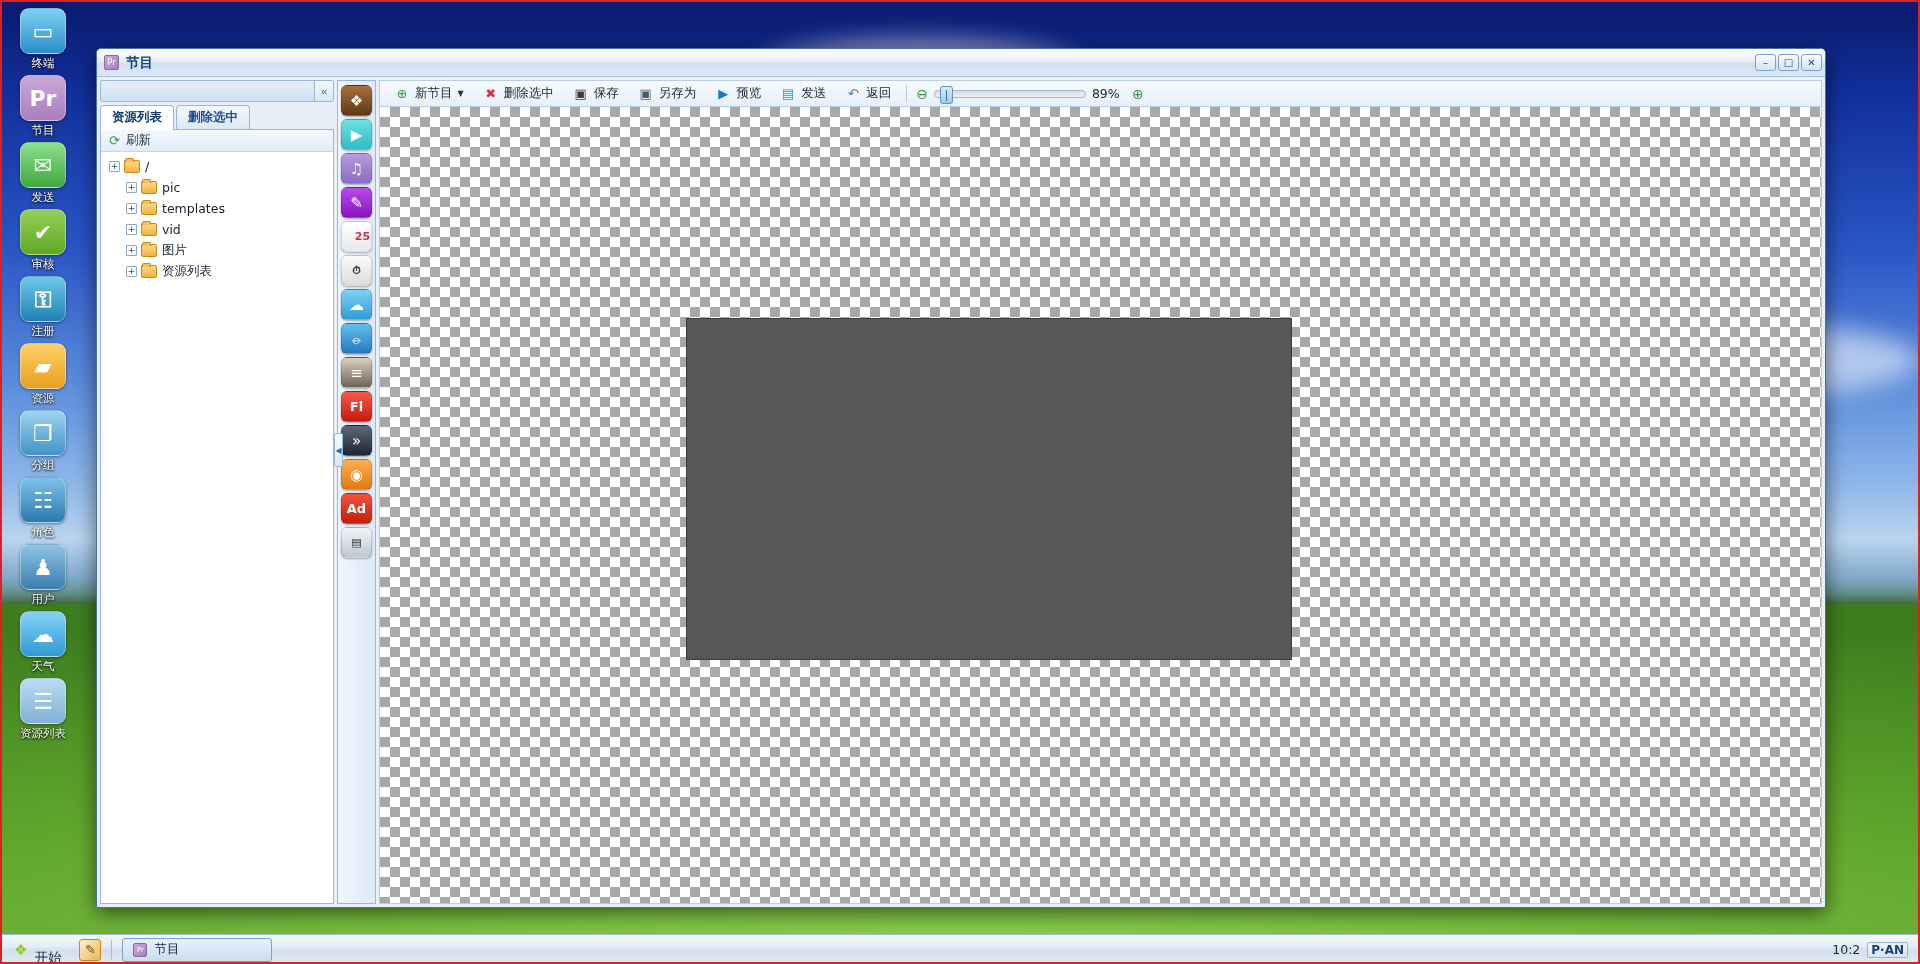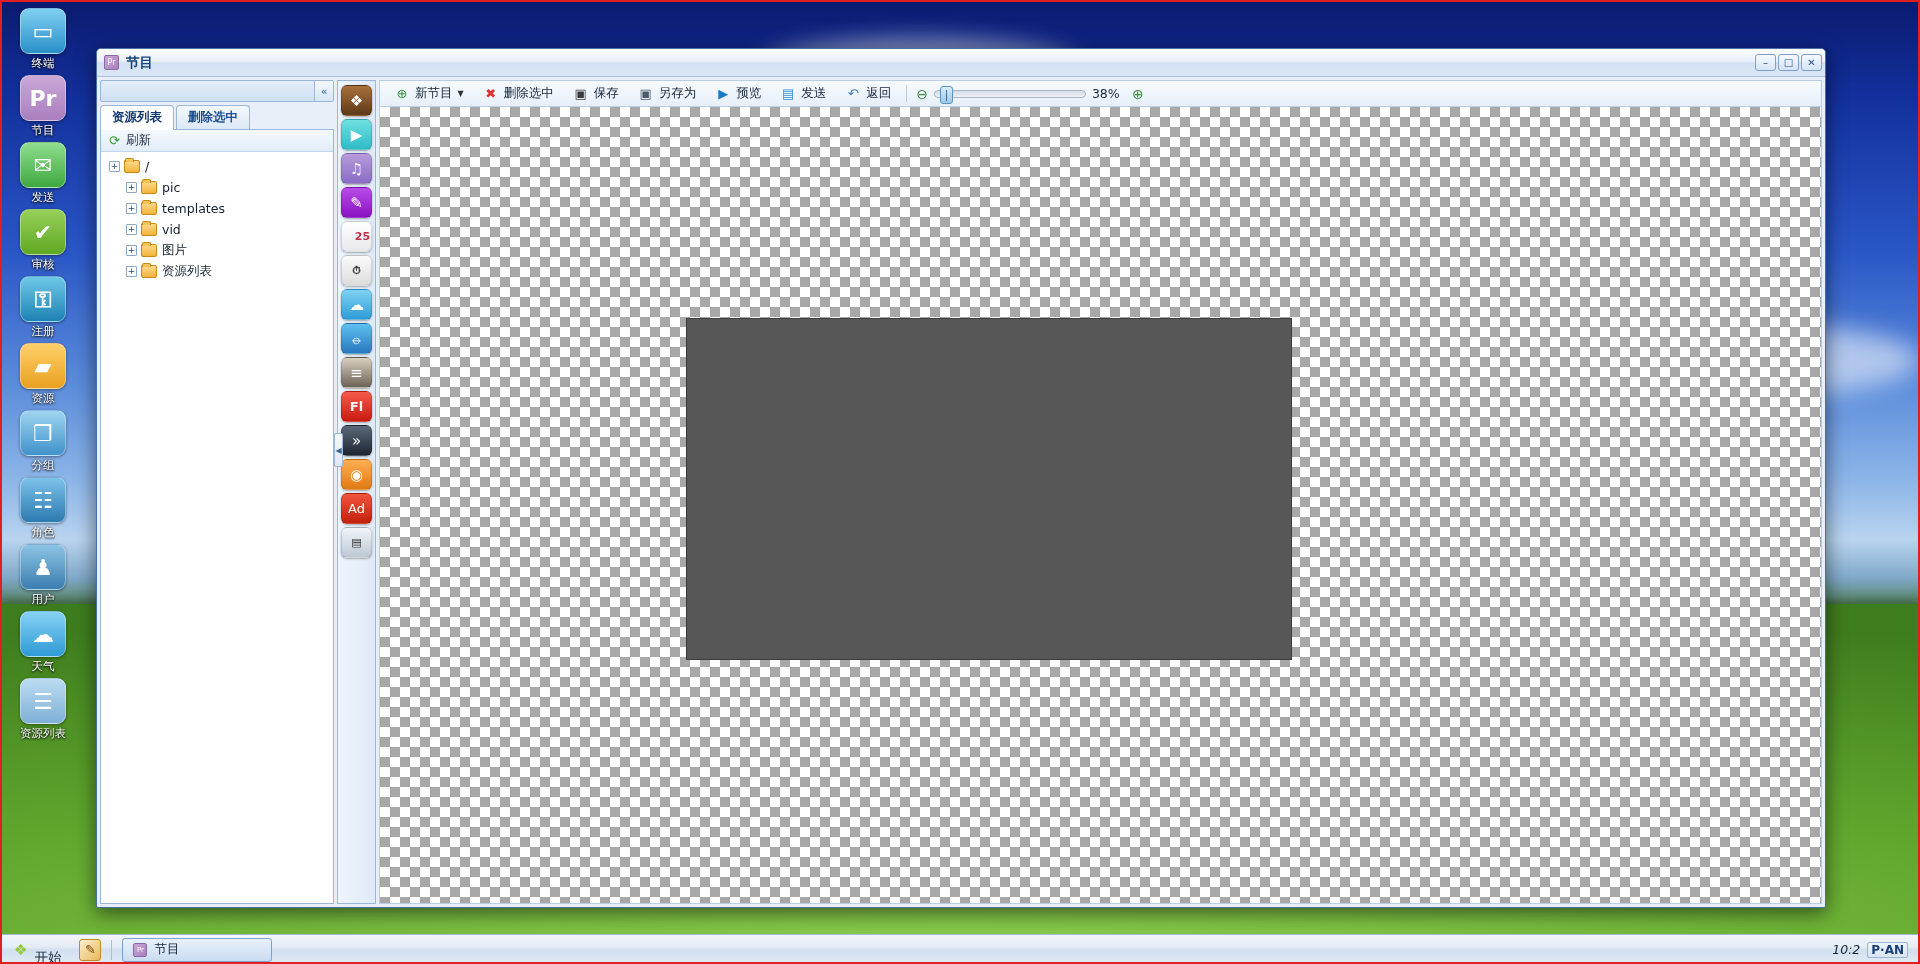--- a/index.html
+++ b/index.html
@@ -319,21 +319,21 @@
     background: linear-gradient(135deg,#c9a8d6,#a97fbf);
     border: 1px solid #8a6aa0; color: #fff; font-size: 7px;
     display: flex; align-items: center; justify-content: center;
   }
   #tray { margin-left: auto; display: flex; align-items: center; gap: 7px; padding-right: 8px; }
   #tray .ime {
     font-size: 12px; color: #1a3e78; font-weight: bold;
     border: 1px solid #9bb4d2; border-radius: 2px; padding: 0 3px;
     background: linear-gradient(to bottom,#eef5fc,#d8e5f3);
   }
-  #tray .clock { font-size: 12.5px; color: #16243a; font-style: italic; }
+  #tray .clock { font-size: 12.5px; color: #16243a; }
 </style>
 </head>
 <body>
 
 <div id="desktop">
   <div class="cloud" style="left:760px;top:40px;width:320px;height:60px;"></div>
   <div class="cloud" style="left:1180px;top:120px;width:420px;height:70px;"></div>
   <div class="cloud" style="left:180px;top:180px;width:260px;height:46px;opacity:.5;"></div>
   <div class="cloud" style="left:1500px;top:320px;width:420px;height:80px;"></div>
   <div class="horizon"></div>
@@ -455,21 +455,21 @@
         <div class="vtool" style="background: linear-gradient(rgb(183, 155, 219), rgb(138, 108, 196));">♫</div>
         <div class="vtool" style="background: linear-gradient(rgb(184, 76, 232), rgb(138, 18, 194));">✎</div>
         <div class="vtool" style="background: linear-gradient(rgb(255, 255, 255), rgb(232, 232, 238)); color: rgb(192, 48, 74); font-size: 11px; font-weight: bold; padding-left: 12px;">25</div>
         <div class="vtool" style="background: linear-gradient(rgb(251, 251, 251), rgb(220, 220, 220)); color: rgb(51, 51, 51); font-size: 11px; font-weight: bold;">⏱</div>
         <div class="vtool" style="background: linear-gradient(rgb(127, 210, 244), rgb(47, 156, 216));">☁</div>
         <div class="vtool" style="background: linear-gradient(rgb(95, 192, 239), rgb(40, 120, 192));">⦵</div>
         <div class="vtool" style="background: linear-gradient(rgb(216, 208, 192), rgb(110, 99, 87));">≡</div>
         <div class="vtool" style="background: linear-gradient(rgb(244, 91, 74), rgb(200, 26, 16)); font-size: 13px; font-weight: bold;">Fl</div>
         <div class="vtool" style="background: linear-gradient(rgb(92, 104, 120), rgb(29, 39, 51));">»</div>
         <div class="vtool" style="background: linear-gradient(rgb(255, 174, 82), rgb(224, 122, 18));">◉</div>
-        <div class="vtool" style="background: linear-gradient(rgb(240, 84, 60), rgb(196, 32, 12)); font-size: 13px; font-weight: normal;">Ad</div>
+        <div class="vtool" style="background: linear-gradient(rgb(240, 84, 60), rgb(196, 32, 12)); font-size: 13px; font-weight: bold;">Ad</div>
         <div class="vtool" style="background: linear-gradient(rgb(242, 245, 248), rgb(188, 200, 212)); color: rgb(51, 51, 51); font-size: 11px; font-weight: bold;">▤</div>
         <div id="vtools-handle">◀</div>
     </div>
 
     <div id="center">
       <div id="toolbar">
           <div class="tb-btn">
             <span class="tb-ico" style="color: rgb(47, 155, 47);">⊕</span>
             <span>新节目</span>
             <span class="caret">▼</span>
@@ -497,21 +497,21 @@
           <div class="tb-btn">
             <span class="tb-ico" style="color: rgb(74, 126, 192);">↶</span>
             <span>返回</span>
           </div>
           <div class="tb-sep"></div>
           <div id="zoomwrap">
             <span class="mag">⊖</span>
             <div id="slider">
               <div id="slider-knob"></div>
             </div>
-            <span id="zoomval">38%</span>
+            <span id="zoomval">89%</span>
             <span class="mag">⊕</span>
           </div>
         </div>
       <div id="canvaswrap">
         <div id="checker"></div>
         <div id="stage" style="width: 604px; height: 340px; background: rgb(87, 87, 87);"></div>
       </div>
     </div>
 
 

